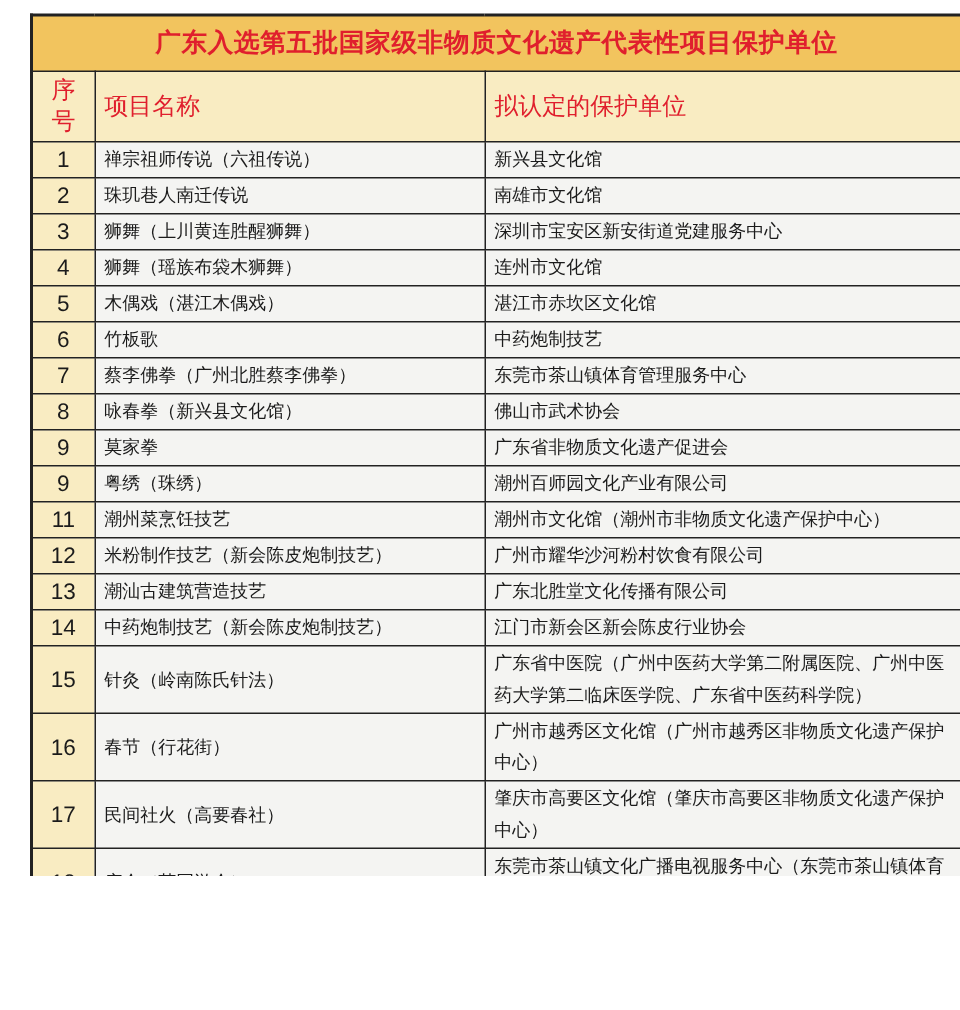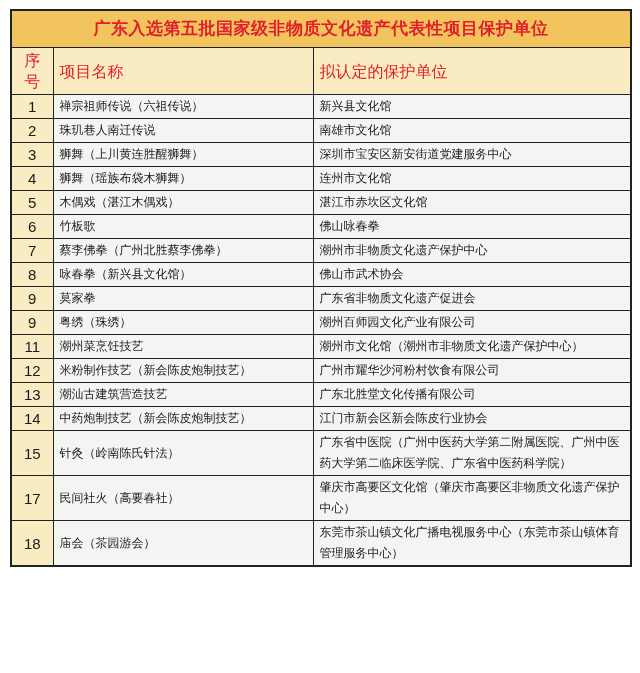--- a/index.html
+++ b/index.html
@@ -14,21 +14,21 @@
   * { box-sizing: border-box; }
   html, body {
     margin: 0;
     padding: 0;
     background: #ffffff;
     font-family: "Liberation Sans", "DejaVu Sans", sans-serif;
   }
   .page {
     width: 640px;
     height: 584px;
-    padding: 9px 10px 0 10px;
+    padding: 9px 10px 0 20px;
     background: #ffffff;
     overflow: hidden;
   }
   table.heritage {
     width: 620px;
     border-collapse: collapse;
     table-layout: fixed;
     border: 2px solid var(--line);
   }
   th, td {
@@ -118,26 +118,26 @@
           <td class="unit">连州市文化馆</td>
         </tr>
         <tr>
           <td class="num">5</td>
           <td class="project">木偶戏（湛江木偶戏）</td>
           <td class="unit">湛江市赤坎区文化馆</td>
         </tr>
         <tr>
           <td class="num">6</td>
           <td class="project">竹板歌</td>
-          <td class="unit">佛山咏春拳</td>
+          <td class="unit">中药炮制技艺</td>
         </tr>
         <tr>
           <td class="num">7</td>
           <td class="project">蔡李佛拳（广州北胜蔡李佛拳）</td>
-          <td class="unit">潮州市非物质文化遗产保护中心</td>
+          <td class="unit">东莞市茶山镇体育管理服务中心</td>
         </tr>
         <tr>
           <td class="num">8</td>
           <td class="project">咏春拳（新兴县文化馆）</td>
           <td class="unit">佛山市武术协会</td>
         </tr>
         <tr>
           <td class="num">9</td>
           <td class="project">莫家拳</td>
           <td class="unit">广东省非物质文化遗产促进会</td>
@@ -166,20 +166,25 @@
           <td class="num">14</td>
           <td class="project">中药炮制技艺（新会陈皮炮制技艺）</td>
           <td class="unit">江门市新会区新会陈皮行业协会</td>
         </tr>
         <tr>
           <td class="num">15</td>
           <td class="project">针灸（岭南陈氏针法）</td>
           <td class="unit">广东省中医院（广州中医药大学第二附属医院、广州中医药大学第二临床医学院、广东省中医药科学院）</td>
         </tr>
         <tr>
+          <td class="num">16</td>
+          <td class="project">春节（行花街）</td>
+          <td class="unit">广州市越秀区文化馆（广州市越秀区非物质文化遗产保护中心）</td>
+        </tr>
+        <tr>
           <td class="num">17</td>
           <td class="project">民间社火（高要春社）</td>
           <td class="unit">肇庆市高要区文化馆（肇庆市高要区非物质文化遗产保护中心）</td>
         </tr>
         <tr>
           <td class="num">18</td>
           <td class="project">庙会（茶园游会）</td>
           <td class="unit">东莞市茶山镇文化广播电视服务中心（东莞市茶山镇体育管理服务中心）</td>
         </tr>
       </tbody>

